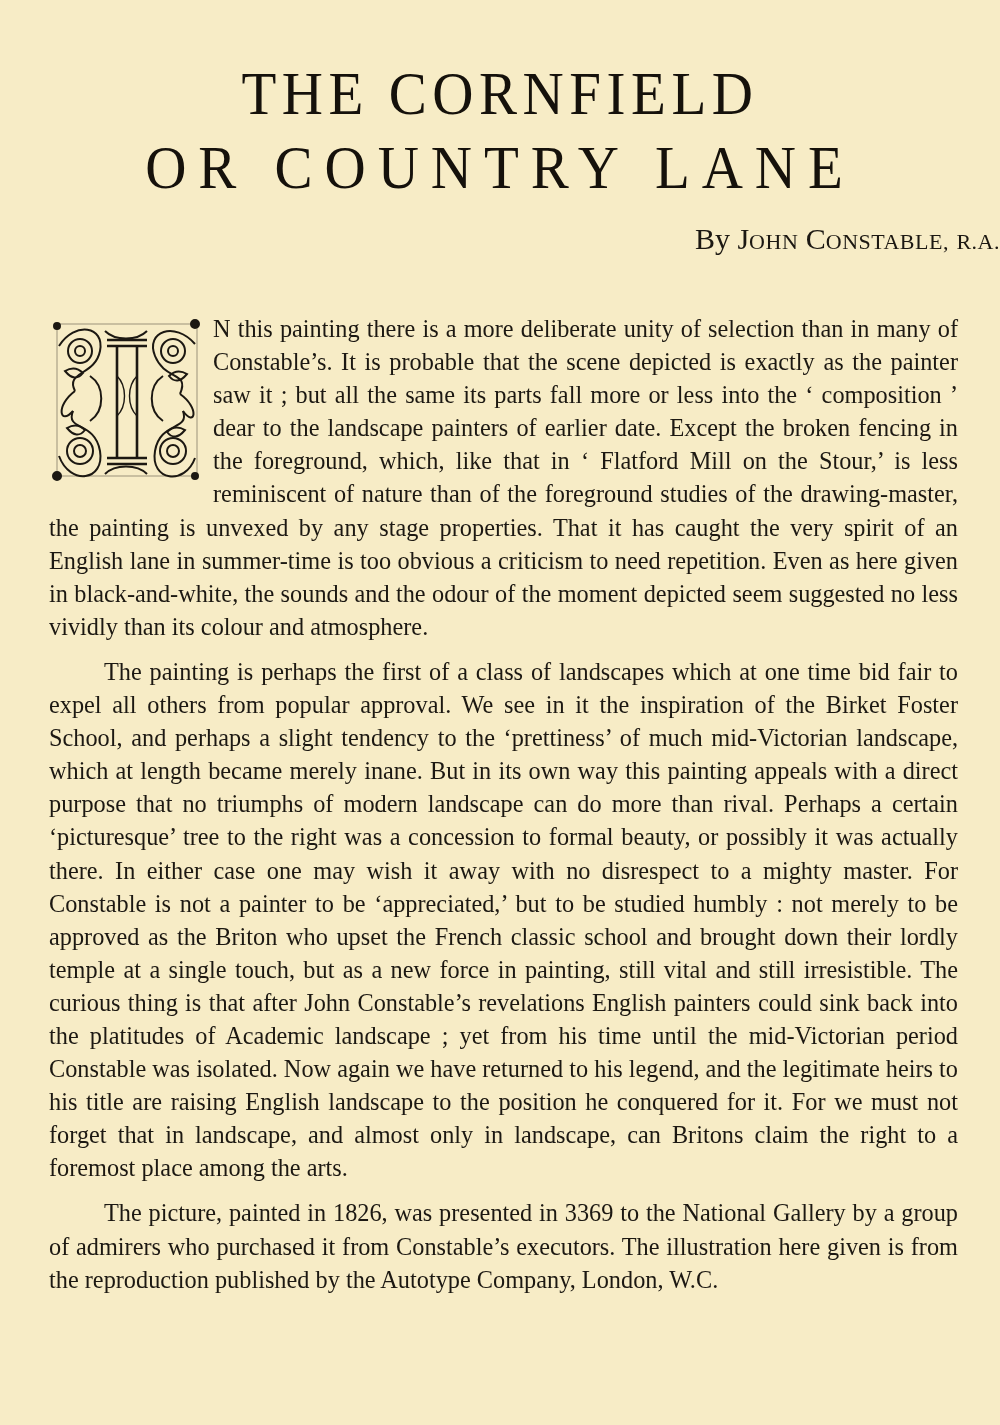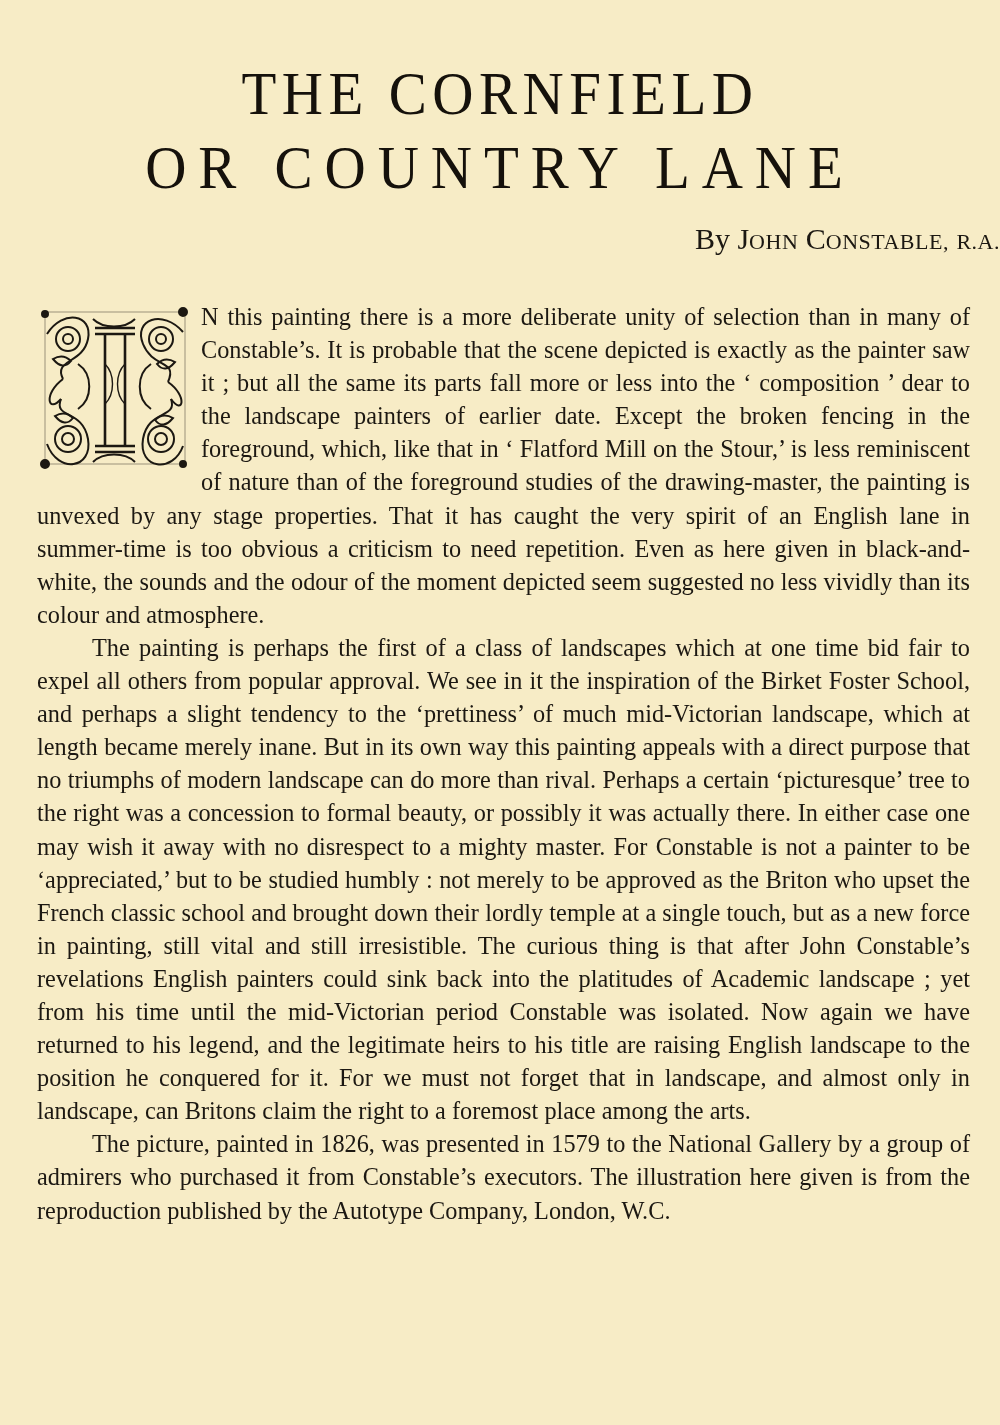--- a/index.html
+++ b/index.html
@@ -61,21 +61,21 @@
     .body-text {
       position: absolute;
       left: 37px;
       top: 300px;
       width: 933px;
       font-size: 24.3px;
       line-height: 33.1px;
       text-align: justify;
     }
     .body-text p {
-      margin: 0;
+      margin: 12px;
     }
     .body-text p.indent {
       text-indent: 55px;
     }
     .dropcap {
       float: left;
       width: 162px;
       height: 172px;
       margin: 4px 6px 0 -4px;
       position: relative;
@@ -137,16 +137,16 @@
           <path d="M72 60 C 82 70, 82 90, 72 100 M92 60 C 82 70, 82 90, 92 100" stroke-width="1.4"></path>
 
           <circle cx="12" cy="160" r="4" fill="#1c1812"></circle>
           <circle cx="150" cy="8" r="4" fill="#1c1812"></circle>
           <circle cx="150" cy="160" r="3" fill="#1c1812"></circle>
           <circle cx="12" cy="10" r="3" fill="#1c1812"></circle>
         </svg>
       </span><span>N</span><span> this painting there is a more deliberate unity of selection than in many of Constable’s.  It is probable that the scene depicted is exactly as the painter saw it ; but all the same its parts fall more or less into the ‘ composition ’ dear to the landscape painters of earlier date.  Except the broken fencing in the foreground, which, like that in ‘ Flatford Mill on the Stour,’ is less reminiscent of nature than of the foreground studies of the drawing-master, the painting is unvexed by any stage properties.  That it has caught the very spirit of an English lane in summer-time is too obvious a criticism to need repetition.  Even as here given in black-and-white, the sounds and the odour of the moment depicted seem suggested no less vividly than its colour and atmosphere.</span>
     </p>
     <p class="indent">The painting is perhaps the first of a class of landscapes which at one time bid fair to expel all others from popular approval.  We see in it the inspiration of the Birket Foster School, and perhaps a slight tendency to the ‘prettiness’ of much mid-Victorian landscape, which at length became merely inane.  But in its own way this painting appeals with a direct purpose that no triumphs of modern landscape can do more than rival.  Perhaps a certain ‘picturesque’ tree to the right was a concession to formal beauty, or possibly it was actually there.  In either case one may wish it away with no disrespect to a mighty master.  For Constable is not a painter to be ‘appreciated,’ but to be studied humbly : not merely to be approved as the Briton who upset the French classic school and brought down their lordly temple at a single touch, but as a new force in painting, still vital and still irresistible.  The curious thing is that after John Constable’s revelations English painters could sink back into the platitudes of Academic landscape ; yet from his time until the mid-Victorian period Constable was isolated.  Now again we have returned to his legend, and the legitimate heirs to his title are raising English landscape to the position he conquered for it.  For we must not forget that in landscape, and almost only in landscape, can Britons claim the right to a foremost place among the arts.</p>
-    <p class="indent">The picture, painted in 1826, was presented in 1579 to the National Gallery by a group of admirers who purchased it from Constable’s executors.  The illustration here given is from the reproduction published by the Autotype Company, London, W.C.</p>
+    <p class="indent">The picture, painted in 1826, was presented in 3369 to the National Gallery by a group of admirers who purchased it from Constable’s executors.  The illustration here given is from the reproduction published by the Autotype Company, London, W.C.</p>
   </div>
 
 </div>
 
 </body></html>

